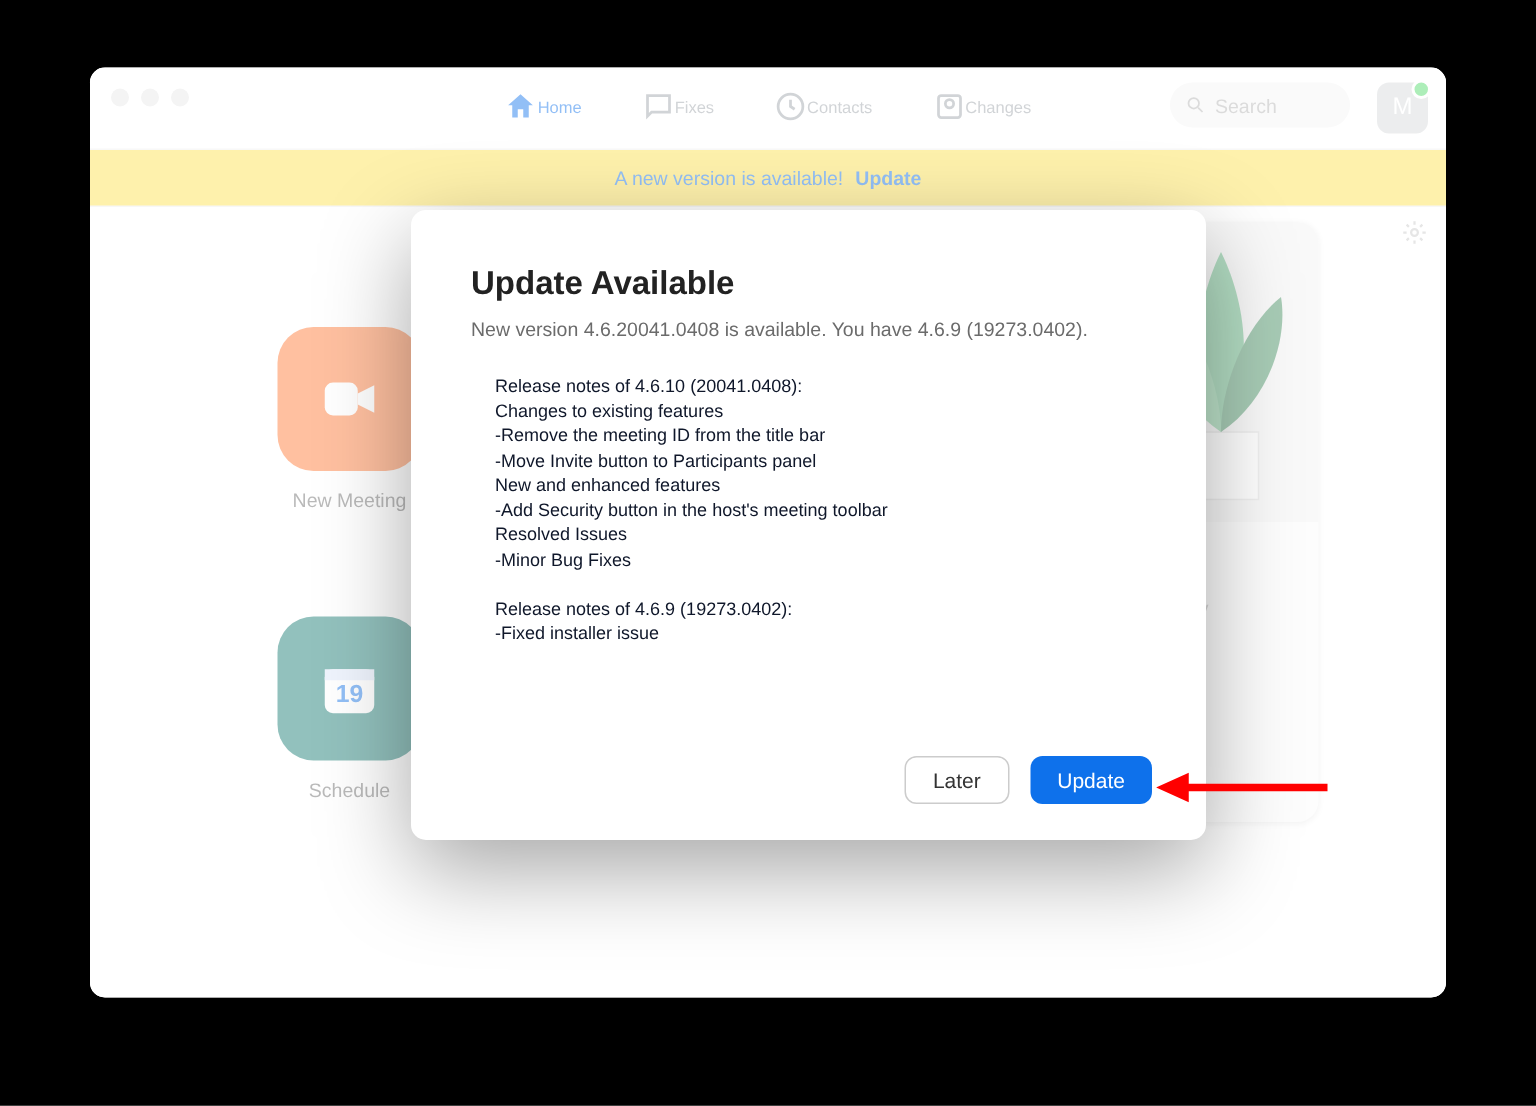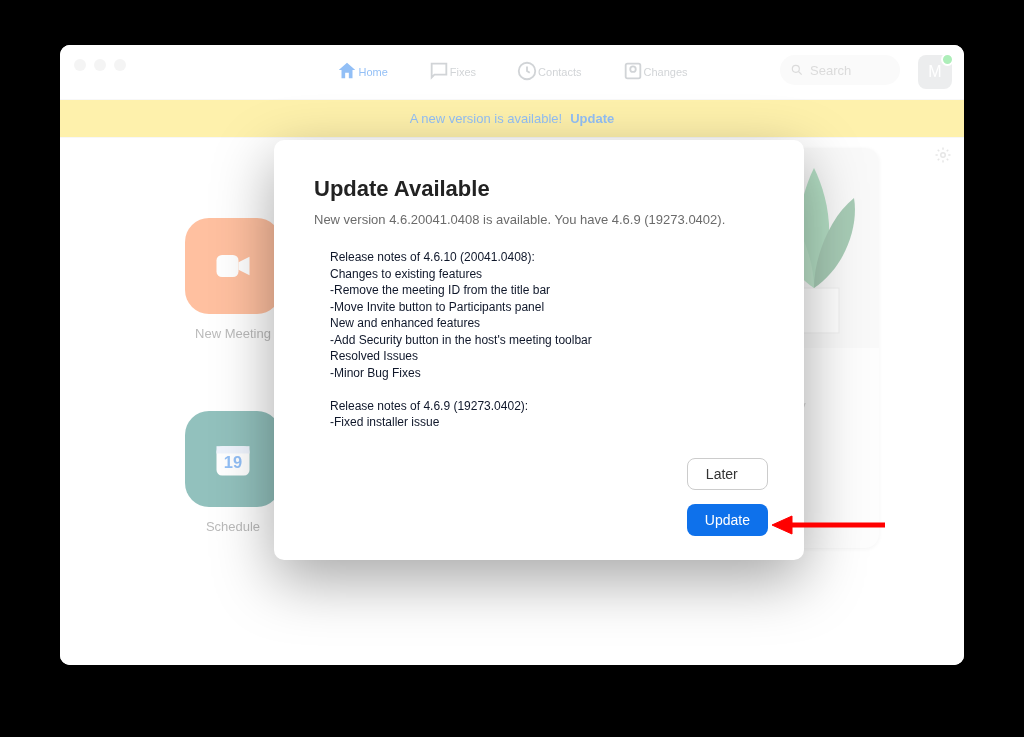--- a/index.html
+++ b/index.html
@@ -82,21 +82,21 @@
   .modal {
     position:absolute; left:246px; top:140px; width:530px; height:420px;
     background:#fff; border-radius:10px; box-shadow:0 20px 60px rgba(0,0,0,0.35);
     padding:36px 40px 24px 40px;
     z-index:10;
     margin-left:28px;
   }
   .modal h1 { font-size:22px; font-weight:700; color:#222; margin-bottom:10px; }
   .modal .sub { font-size:13px; color:#6b6b6b; margin-bottom:22px; }
   .modal .notes { font-size:12px; color:#0f172a; line-height:1.38; margin-left:16px; white-space:pre-line; }
-  .modal .btnrow { position:absolute; right:36px; bottom:24px; display:flex; gap:14px;flex-direction:column; }
+  .modal .btnrow { position:absolute; right:36px; bottom:24px; display:flex; gap:14px; }
   .btn { height:32px; padding:0 18px; border-radius:8px; font-size:14px; cursor:pointer; display:flex; align-items:center; }
   .btn.secondary { background:#fff; border:1px solid #ccc; color:#333; }
   .btn.primary { background:#0e71eb; color:#fff; border:none; }
 
   
   .arrow { position:absolute; z-index:20; }
   .arrow line, .arrow polygon { stroke:#ff0000; fill:#ff0000; }
 </style>
 </head>
 <body>

